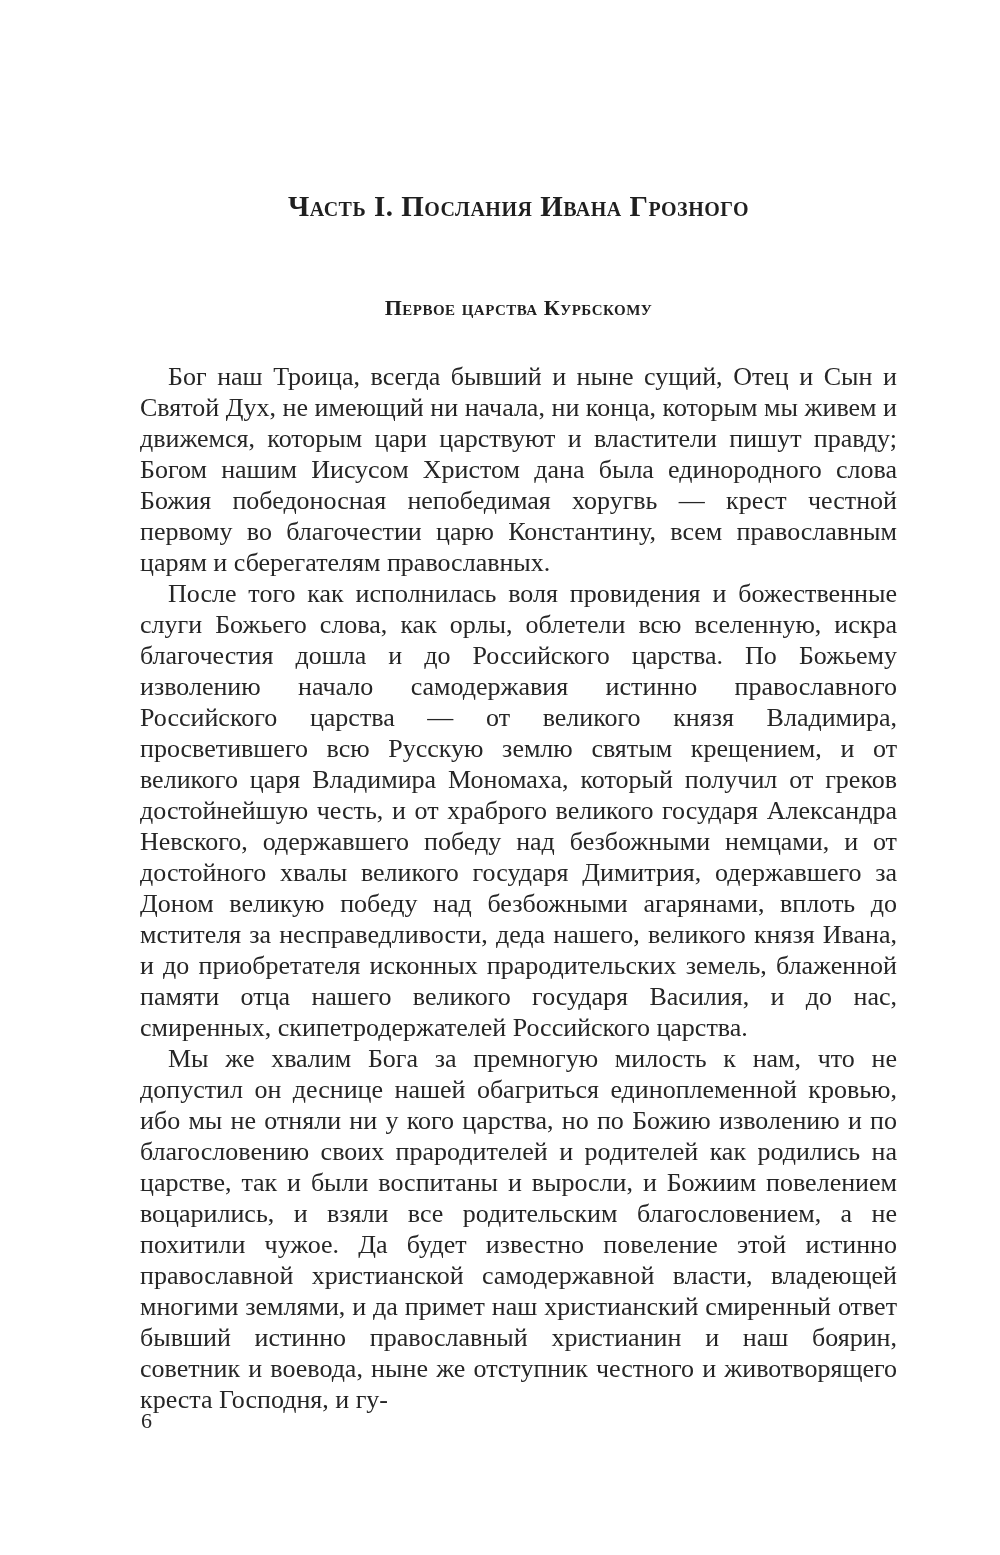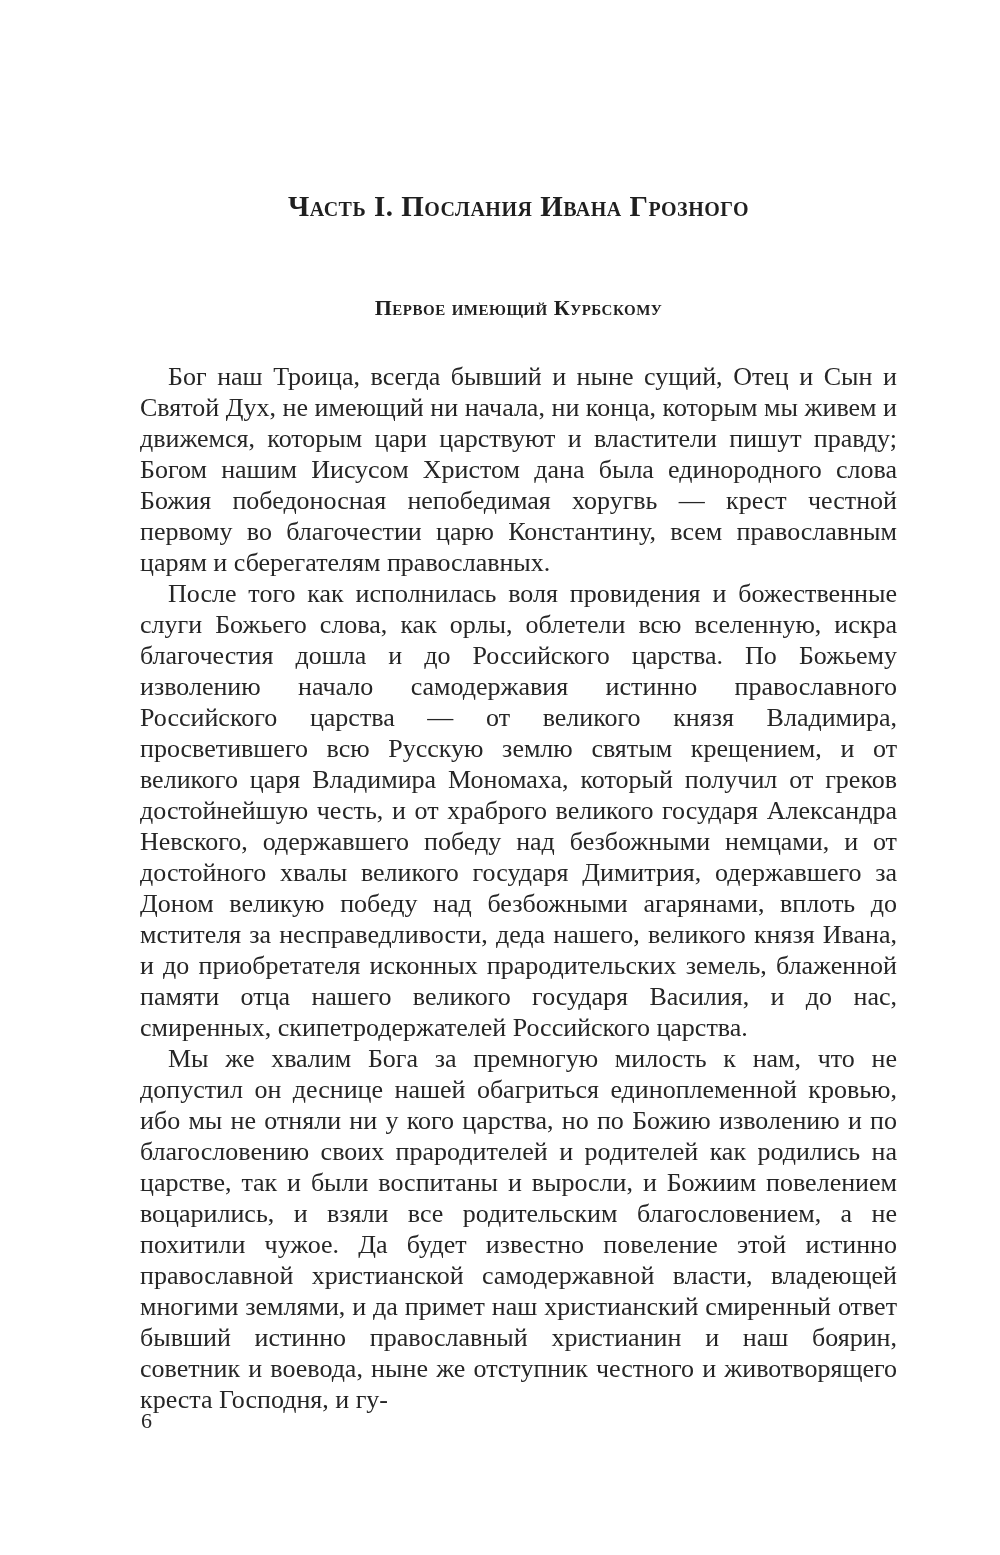--- a/index.html
+++ b/index.html
@@ -66,21 +66,21 @@
     font-size: 22px;
     color: #2a2a2a;
   }
 </style>
 </head>
 <body>
 
 <div class="page">
   <div class="content">
     <h1 class="part-title">Часть I. Послания Ивана Грозного</h1>
-    <h2 class="chapter-title">Первое имеющий Курбскому</h2>
+    <h2 class="chapter-title">Первое царства Курбскому</h2>
     <div class="body-text">
       <p lang="ru">Бог наш Троица, всегда бывший и ныне сущий, Отец и Сын и Святой Дух, не имеющий ни начала, ни конца, которым мы живем и движемся, которым цари царствуют и властители пишут правду; Богом нашим Иисусом Христом дана была единородного слова Божия победоносная непобедимая хоругвь — крест честной первому во благочестии царю Константину, всем православным царям и сберегателям православных.</p>
       <p lang="ru">После того как исполнилась воля провидения и божественные слуги Божьего слова, как орлы, облетели всю вселенную, искра благочестия дошла и до Российского царства. По Божьему изволению начало самодержавия истинно православного Российского царства — от великого князя Владимира, просветившего всю Русскую землю святым крещением, и от великого царя Владимира Мономаха, который получил от греков достойнейшую честь, и от храброго великого государя Александра Невского, одержавшего победу над безбожными немцами, и от достойного хвалы великого государя Димитрия, одержавшего за Доном великую победу над безбожными агарянами, вплоть до мстителя за несправедливости, деда нашего, великого князя Ивана, и до приобретателя исконных прародительских земель, блаженной памяти отца нашего великого государя Василия, и до нас, смиренных, скипетродержателей Российского царства.</p>
       <p lang="ru">Мы же хвалим Бога за премногую милость к нам, что не допустил он деснице нашей обагриться единоплеменной кровью, ибо мы не отняли ни у кого царства, но по Божию изволению и по благословению своих прародителей и родителей как родились на царстве, так и были воспитаны и выросли, и Божиим повелением воцарились, и взяли все родительским благословением, а не похитили чужое. Да будет известно повеление этой истинно православной христианской самодержавной власти, владеющей многими землями, и да примет наш христианский смиренный ответ бывший истинно православный христианин и наш боярин, советник и воевода, ныне же отступник честного и животворящего креста Господня, и гу-</p>
     </div>
   </div>
   <div class="page-number">6</div>
 </div>
 
 </body></html>

